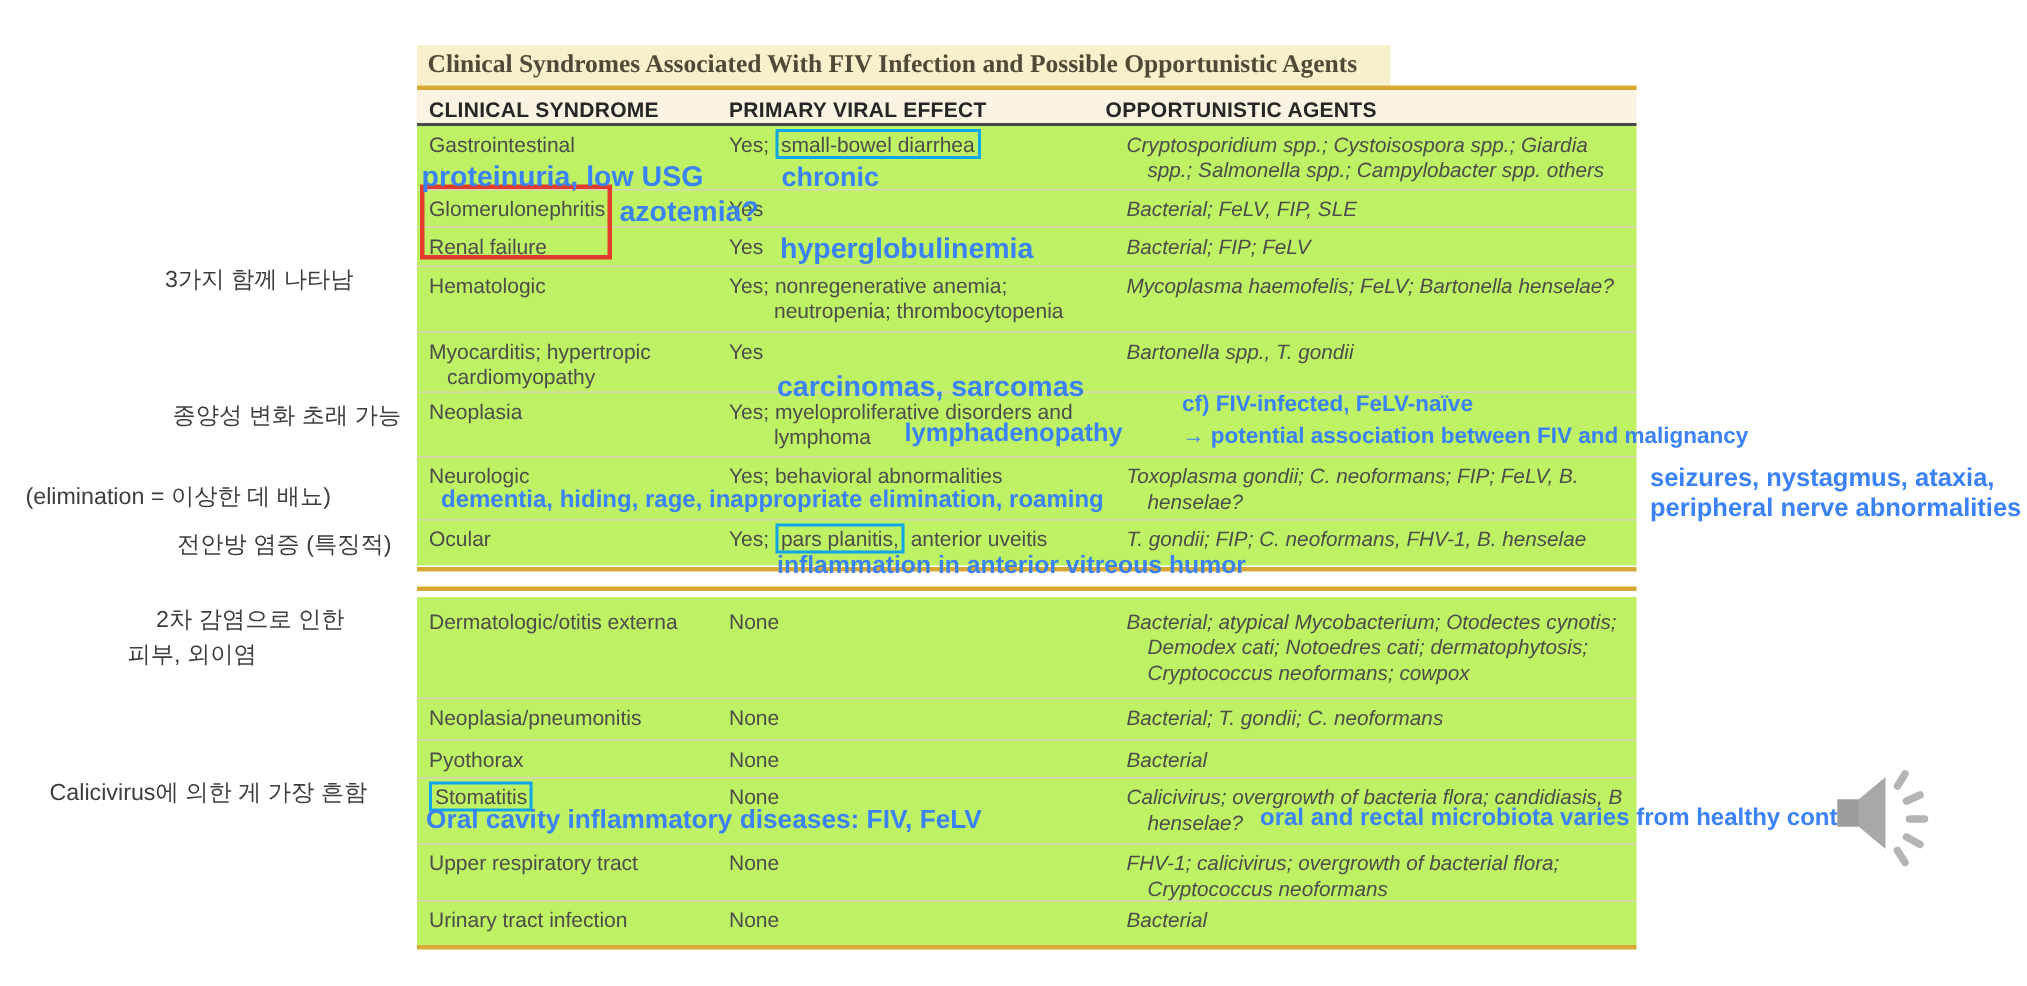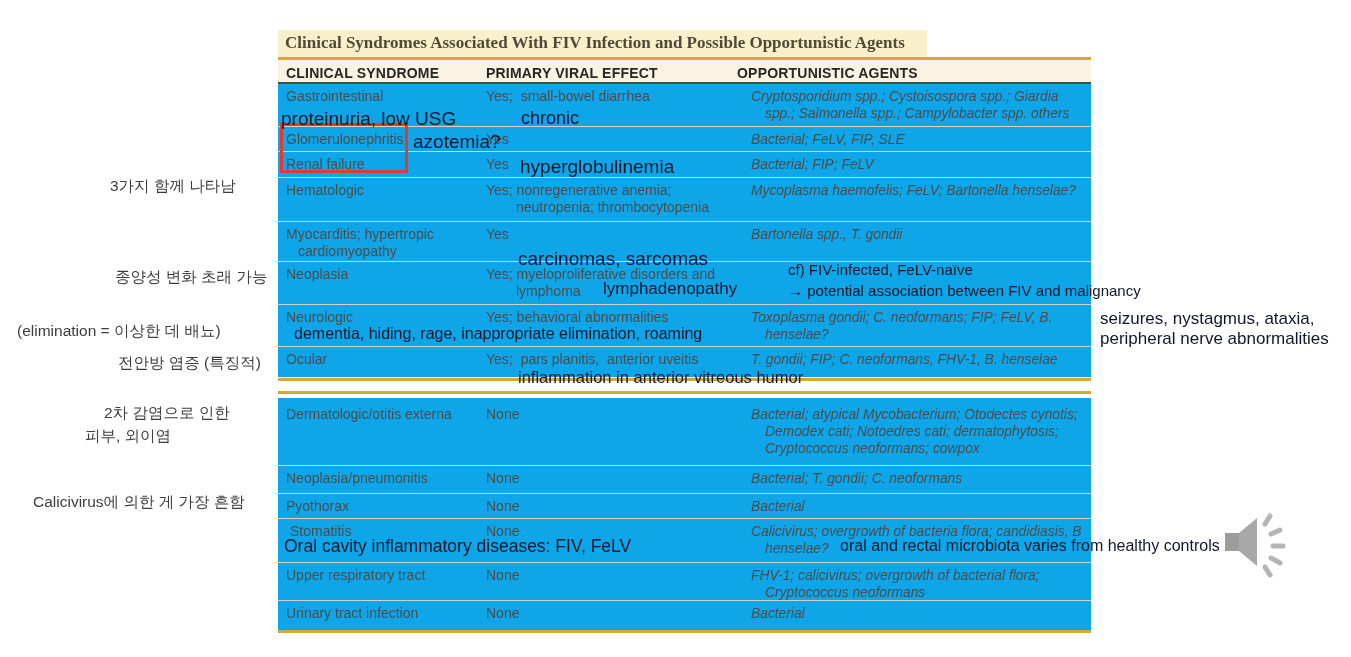--- a/index.html
+++ b/index.html
@@ -13,39 +13,39 @@
            font-family:"Liberation Serif",serif;font-weight:bold;font-size:17px;color:#4f4a38;
            padding:3px 0 0 7px;box-sizing:border-box;white-space:nowrap}
   .gold{position:absolute;left:0;width:813px;height:3px;background:#d9a733}
   #g1{top:27px} #g2{top:348px} #g3{top:361px} #g4{top:600px}
   #t-header{position:absolute;left:0;top:30px;width:813px;height:24px;background:#faf3e2;
             border-bottom:2px solid #4a4a4b;box-sizing:border-box;display:flex;
             font-weight:bold;font-size:14px;color:#262626;letter-spacing:.2px;padding-top:5px}
   .h1{width:208px;padding-left:8px;box-sizing:border-box}
   .h2{width:251px}
   .h3{flex:1}
-  .sec{position:absolute;left:0;width:813px;background:#0ea5e9}
+  .sec{position:absolute;left:0;width:813px;background:#bef264}
   #t-sec1{top:54px;height:293px}
   #t-sec2{top:368px;height:232px}
   .trow{display:flex;border-bottom:1px solid #d9d1b9;box-sizing:border-box}
   .trow.last{border-bottom:none}
   .c1{width:208px;padding:4px 4px 0 20px;text-indent:-12px;box-sizing:border-box;
       font-size:14px;line-height:17px;color:#4c4c4a}
   .c2{width:251px;padding:4px 4px 0 30px;text-indent:-30px;box-sizing:border-box;
       font-size:14px;line-height:17px;color:#4c4c4a}
   .c3{flex:1;padding:4px 4px 0 28px;text-indent:-14px;box-sizing:border-box;
       font-style:italic;font-size:13.8px;line-height:17px;color:#4c4c4a}
   .redbox{border:2px solid #0ea5e9;padding:0 2px;display:inline;font-style:normal}
 
   
   #box-glomerulo{position:absolute;left:280px;top:123px;width:128px;height:50px;
                  border:3px solid #e23b2c;z-index:4;box-sizing:border-box}
 
   
-  .ann{position:absolute;color:#0f172a;font-weight:normal;white-space:nowrap;z-index:5}
+  .ann{position:absolute;color:#3b82f6;font-weight:bold;white-space:nowrap;z-index:5}
   #ann-proteinuria{left:281px;top:108px;font-size:19px}
   #ann-chronic{left:521px;top:108px;font-size:18px}
   #ann-azotemia{left:413px;top:131px;font-size:19px}
   #ann-hyperglobulinemia{left:520px;top:156px;font-size:19px}
   #ann-carcinomas{left:518px;top:248px;font-size:19px}
   #ann-lymphadenopathy{left:603px;top:279px;font-size:17px}
   #ann-cf{left:788px;top:259px;font-size:15px;line-height:21px}
   #ann-dementia{left:294px;top:325px;font-size:16px}
   #ann-seizures{left:1100px;top:309px;font-size:17px;line-height:20px}
   #ann-vitreous{left:518px;top:368px;font-size:16.5px}
@@ -53,21 +53,21 @@
   #ann-microbiota{left:840px;top:537px;font-size:16px}
 
   
   .kr{position:absolute;color:#3d3d3d;font-size:15.5px;white-space:nowrap;z-index:3}
   #kr-together{left:110px;top:176px}
   #kr-neoplastic{left:115px;top:267px}
   #kr-elimination{left:17px;top:321px}
   #kr-anterior{left:118px;top:353px}
   #kr-secondary1{left:104px;top:403px}
   #kr-secondary2{left:85px;top:426px}
-  #kr-calicivirus{left:33px;top:492px}
+  #kr-calicivirus{left:33px;top:518px}
 
   
   #speaker{position:absolute;left:1220px;top:510px;width:80px;height:70px;z-index:6;cursor:pointer}
 </style>
 </head>
 <body>
 
 <div id="slide">
 
   <div id="ftable">

